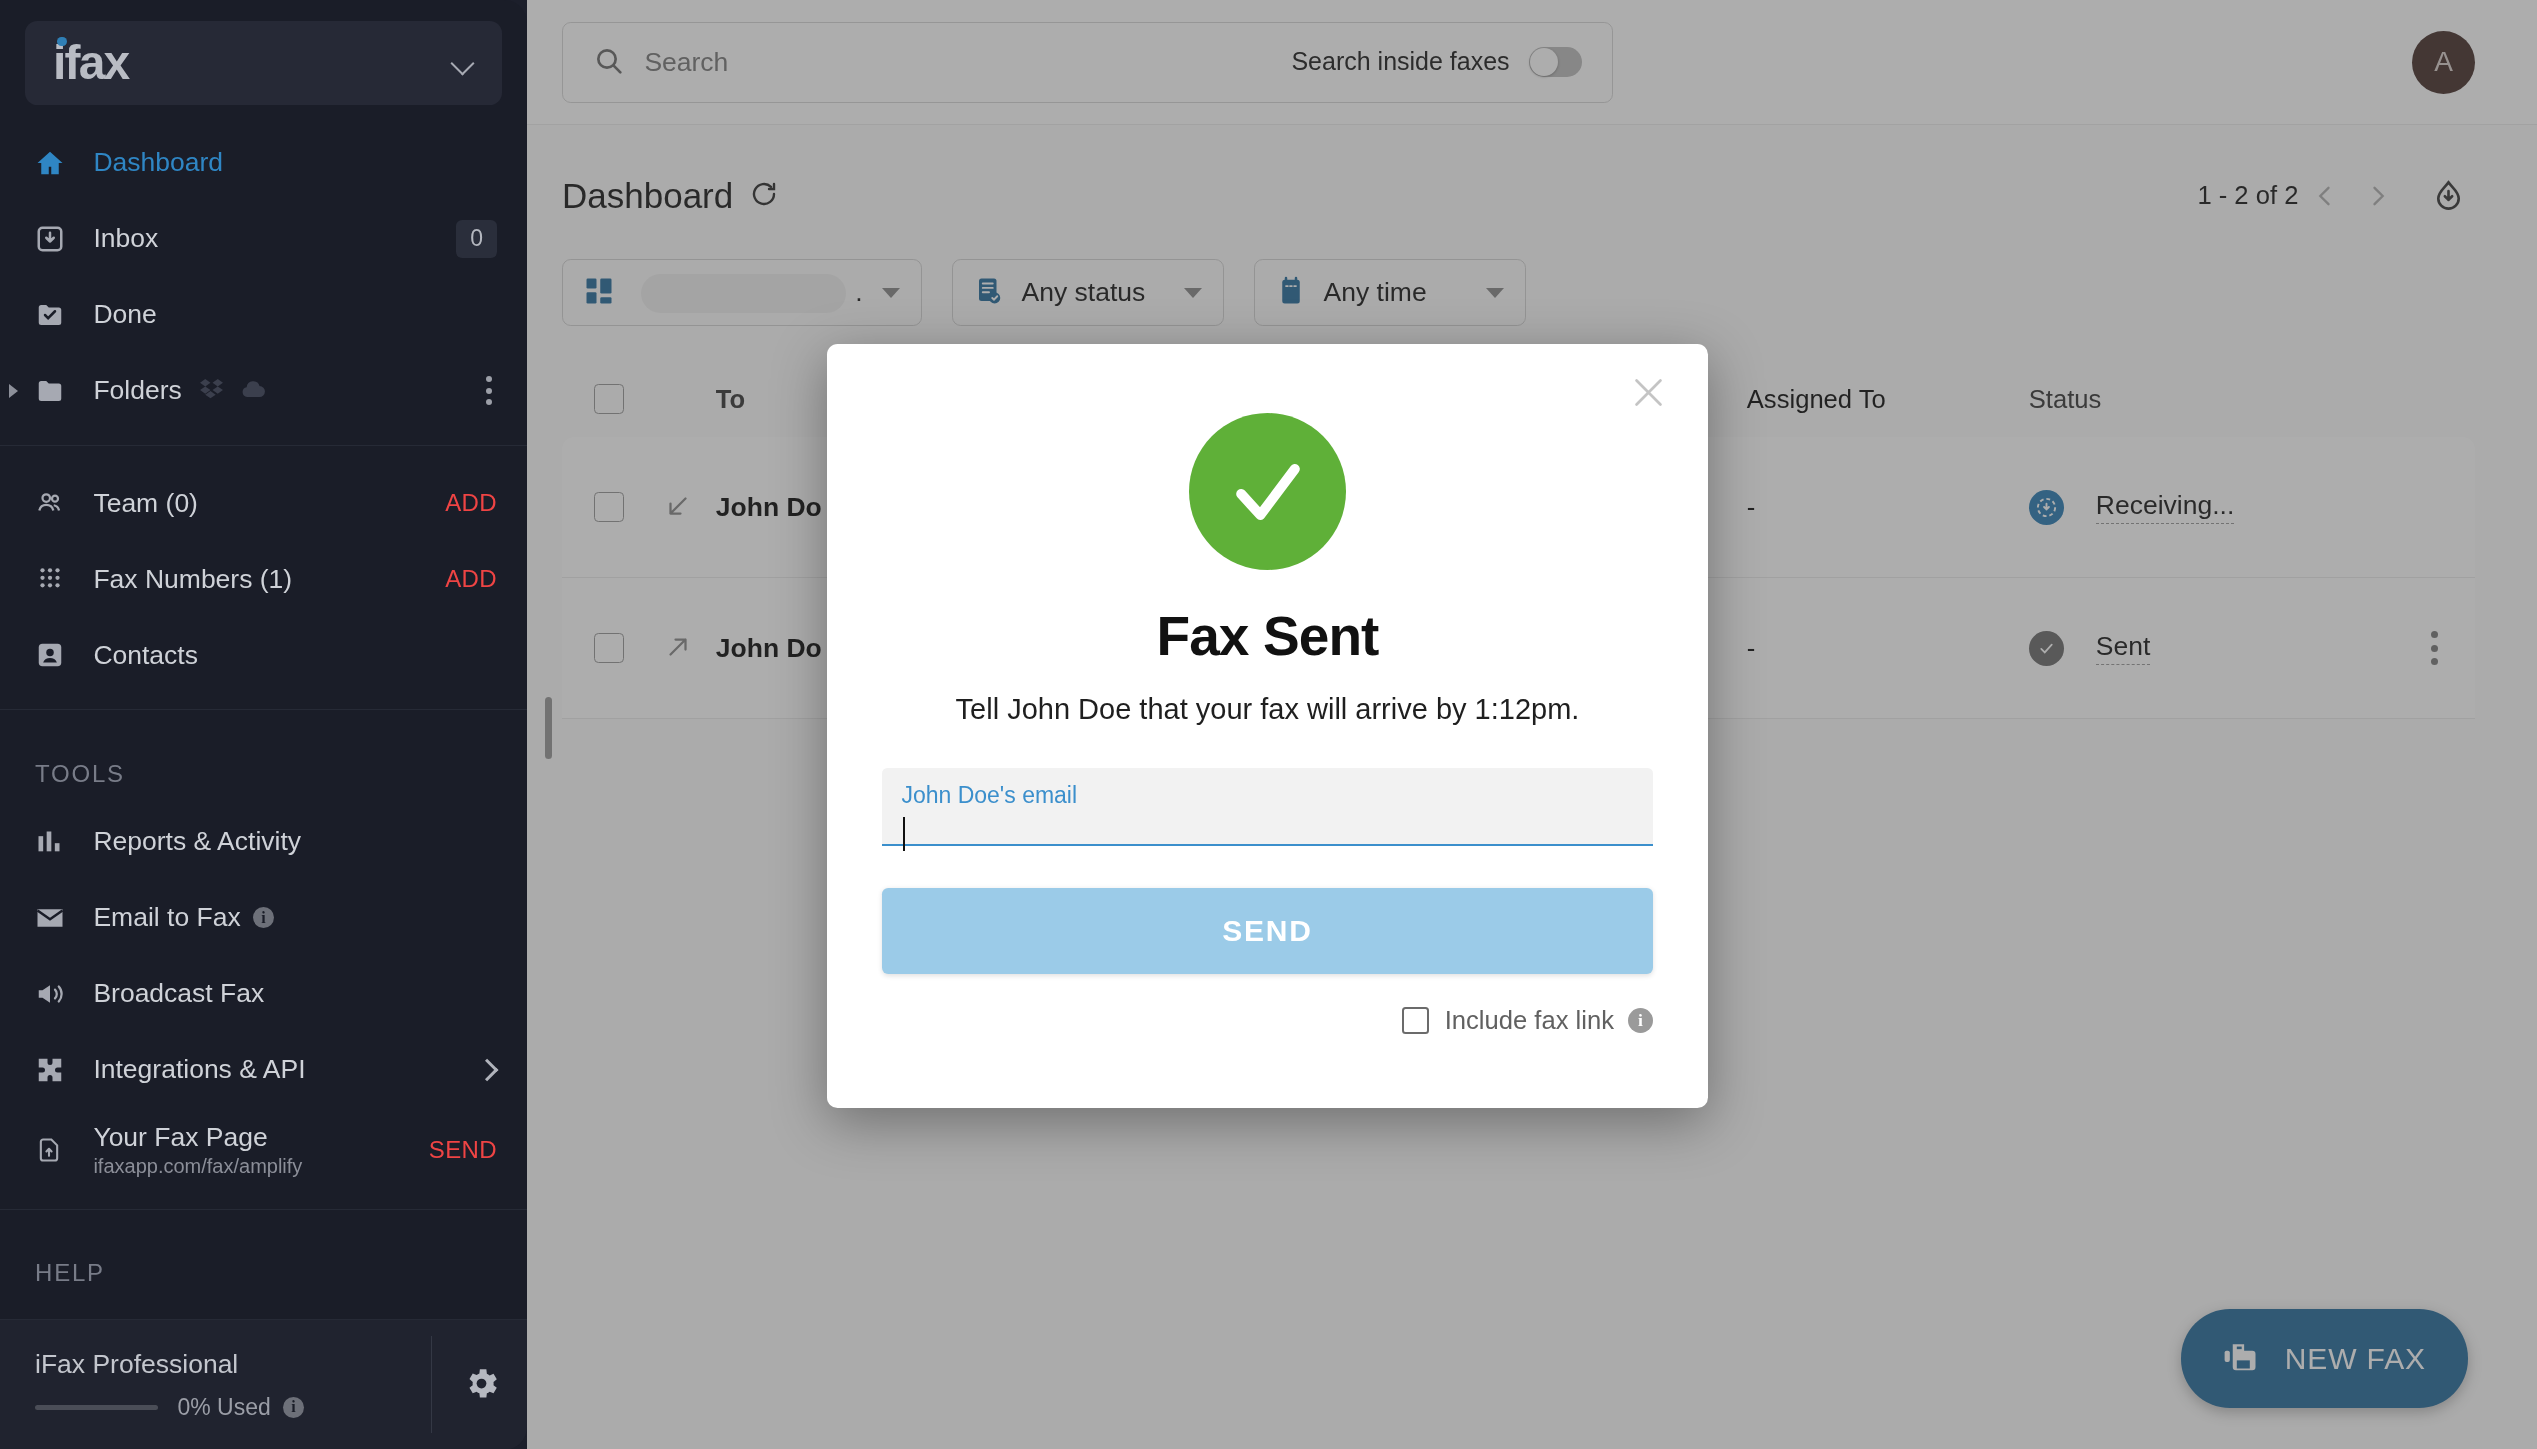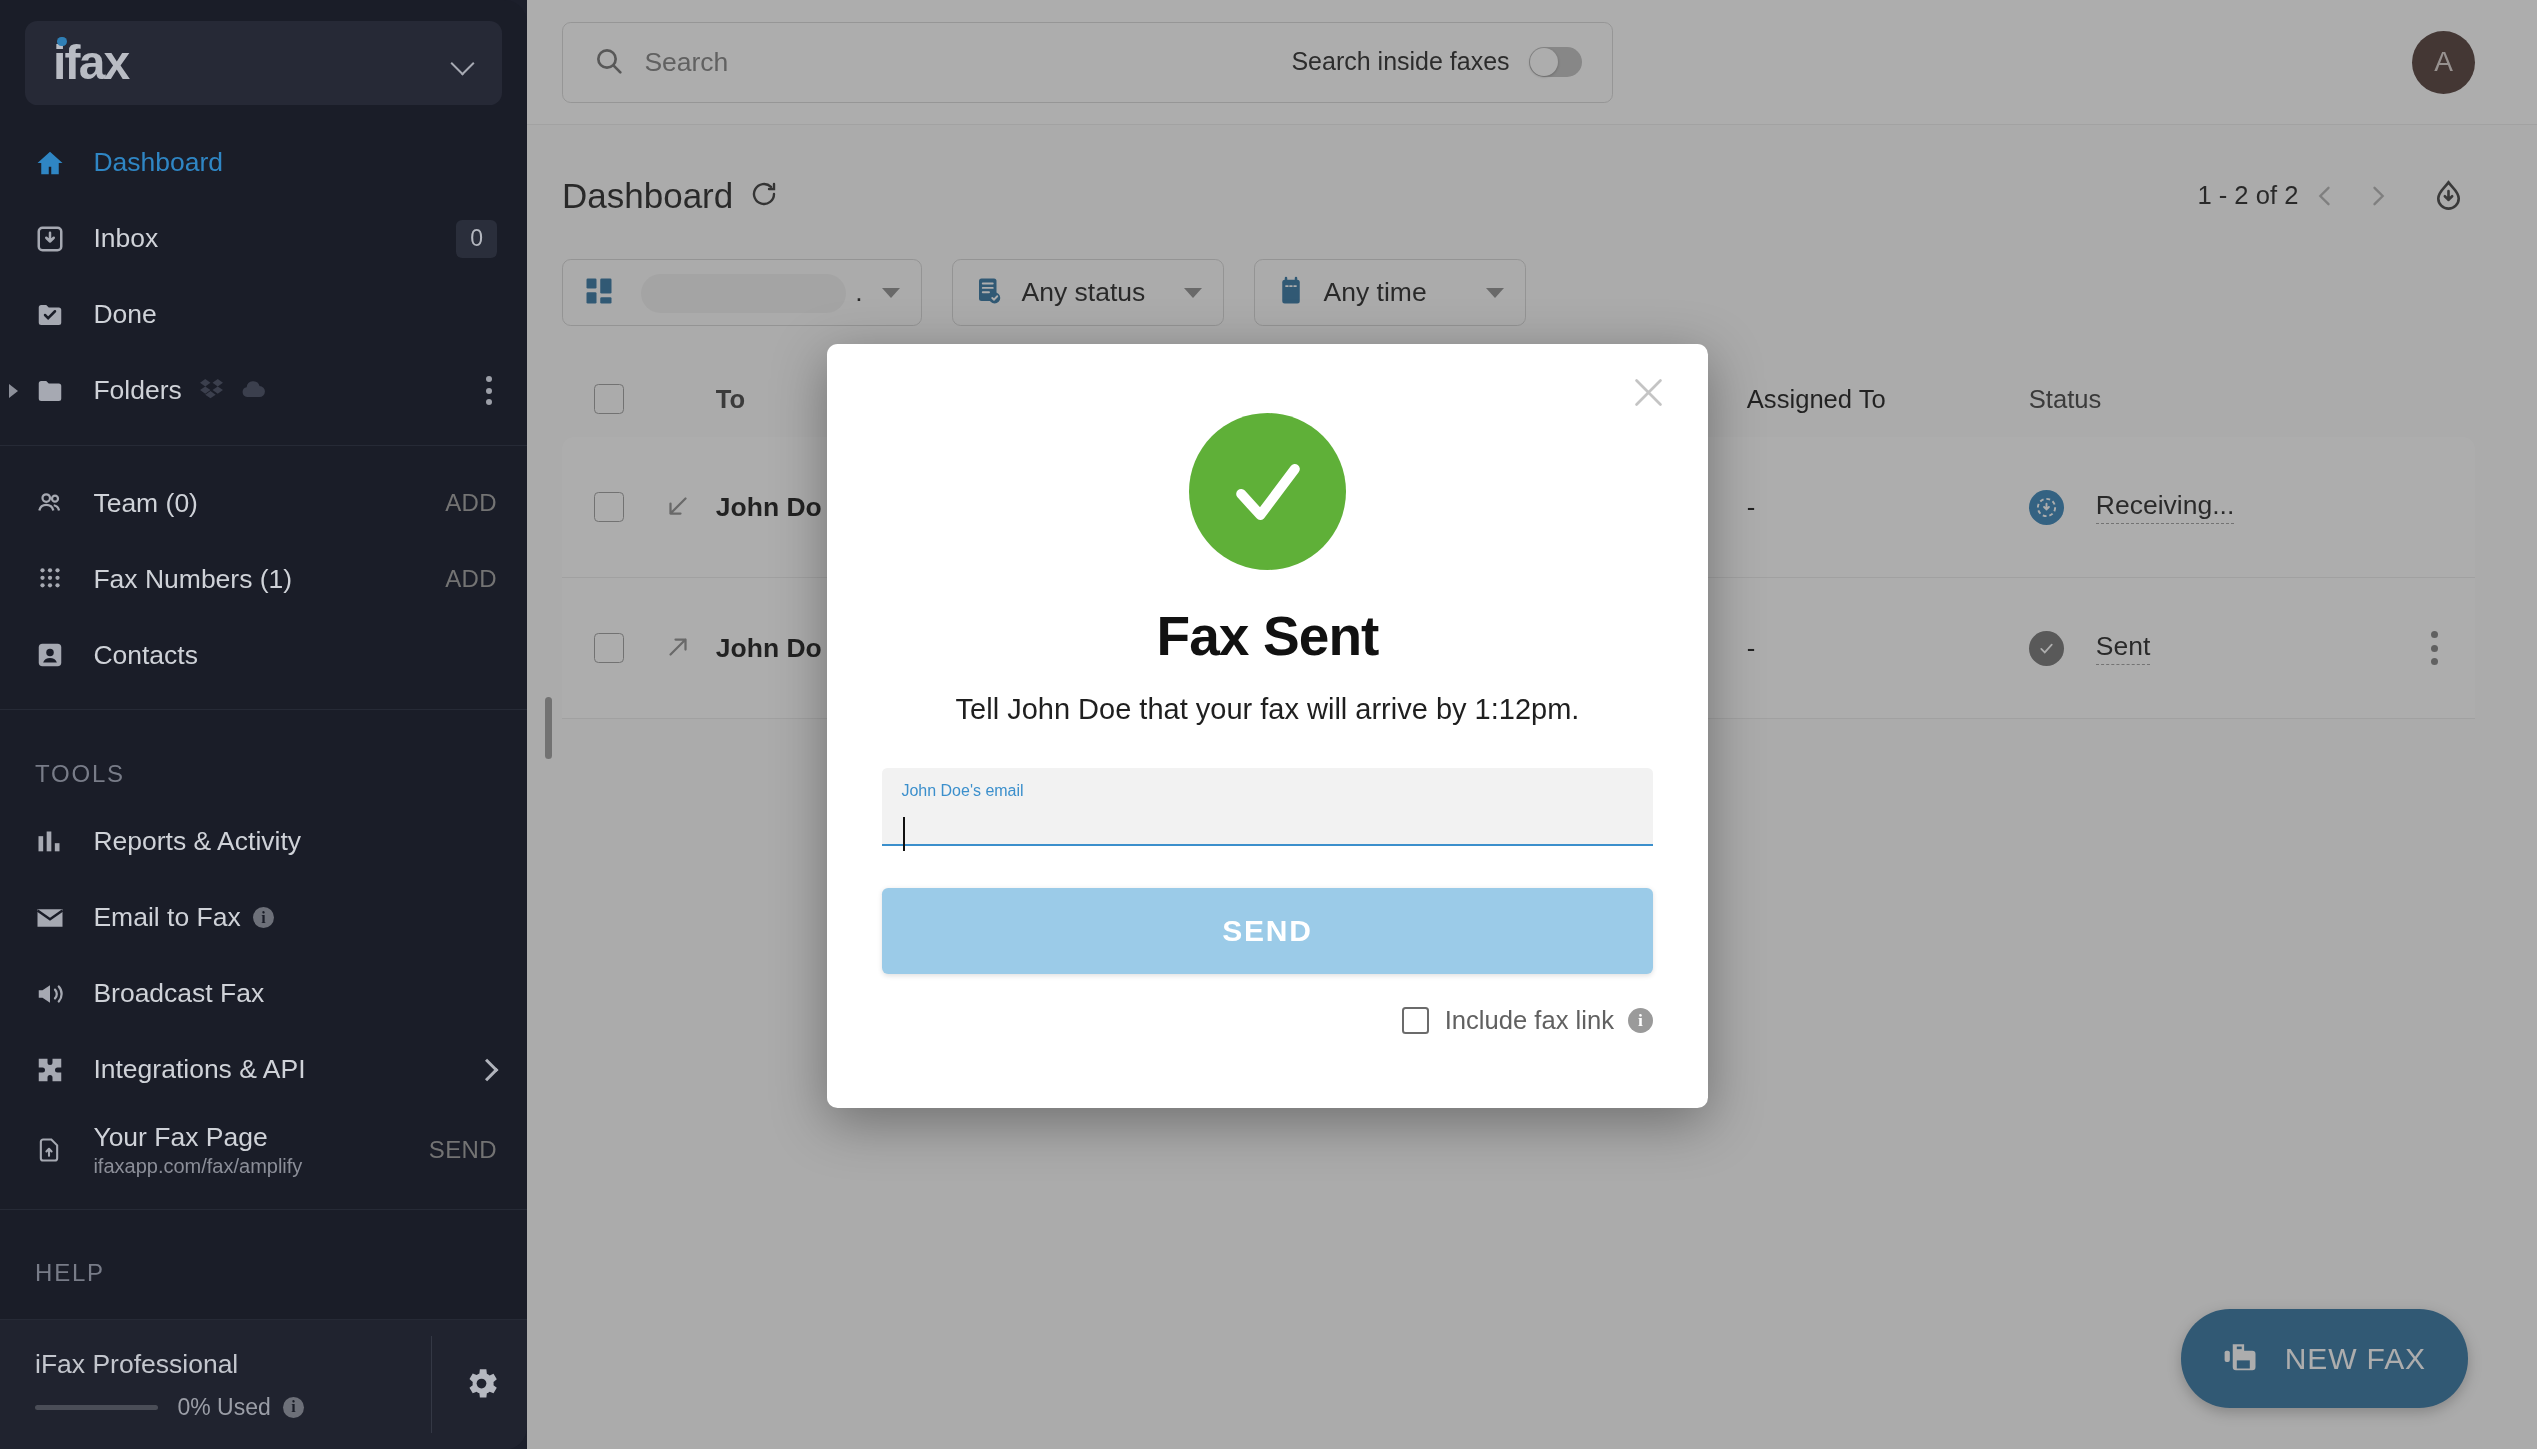--- a/index.html
+++ b/index.html
@@ -65,21 +65,21 @@
   .nav-label {
     font-size: 26.5px; color: #cfd2d8; margin-left: 19.4px; white-space: nowrap;
   }
   .nav-item.active .nav-label { color: #2f86c4; }
   .nav-item.active .nav-icon { color: #2f86c4; }
   .nav-badge {
     margin-left: auto; background: #2a2e3b; color: #b4b7bf;
     font-size: 23px; border-radius: 6.2px; padding: 5.3px 14px; min-width: 37px; text-align:center;
   }
   .nav-action {
-    margin-left: auto; color: #737373; font-size: 24px; letter-spacing: 0.4px; font-weight: 400;
+    margin-left: auto; color: #ef4444; font-size: 24px; letter-spacing: 0.4px; font-weight: 400;
   }
   .nav-caret {
     position: absolute; left: 8.8px; top: 50%; transform: translateY(-50%);
     width: 0; height: 0; border-left: 9.7px solid #8d909a;
     border-top: 7px solid transparent; border-bottom: 7px solid transparent;
   }
   .inline-icons { display: flex; align-items: center; gap: 16px; margin-left: 17.6px; }
   .kebab { margin-left: auto; display:flex; flex-direction: column; gap: 5.3px; padding: 5.3px; }
   .kebab i { width: 6.2px; height: 6.2px; border-radius: 50%; background: #9c9fa8; display:block; }
 
@@ -251,21 +251,21 @@
     margin-top: 34px; letter-spacing: -0.9px;
   }
   .modal-sub {
     text-align: center; font-size: 29px; color: #1f1f1f; margin-top: 25px;
   }
   .field {
     margin-top: 42px; background: #f2f2f2; border-bottom: 2.6px solid #3b8fcc;
     border-radius: 5.3px 5.3px 0 0; height: 78px; padding: 14px 19.4px 0 19.4px;
     position: relative;
   }
-  .field-label { font-size: 16px; color: #3b8fcc; }
+  .field-label { font-size: 23px; color: #3b8fcc; }
   .field-caret {
     position: absolute; left: 21px; top: 49px; width: 1.8px; height: 34px; background: #111;
   }
   .send-btn {
     margin-top: 42px; height: 86px; border-radius: 6.2px;
     background: #9bcbe8; color: #fff; font-size: 30px; letter-spacing: 1.8px;
     display: flex; align-items: center; justify-content: center;
     box-shadow: 0 1.8px 5.3px rgba(0,0,0,.12); font-weight: 700;
   }
   .incl-row { display: flex; align-items: center; justify-content: flex-end; margin-top: 32px; }

